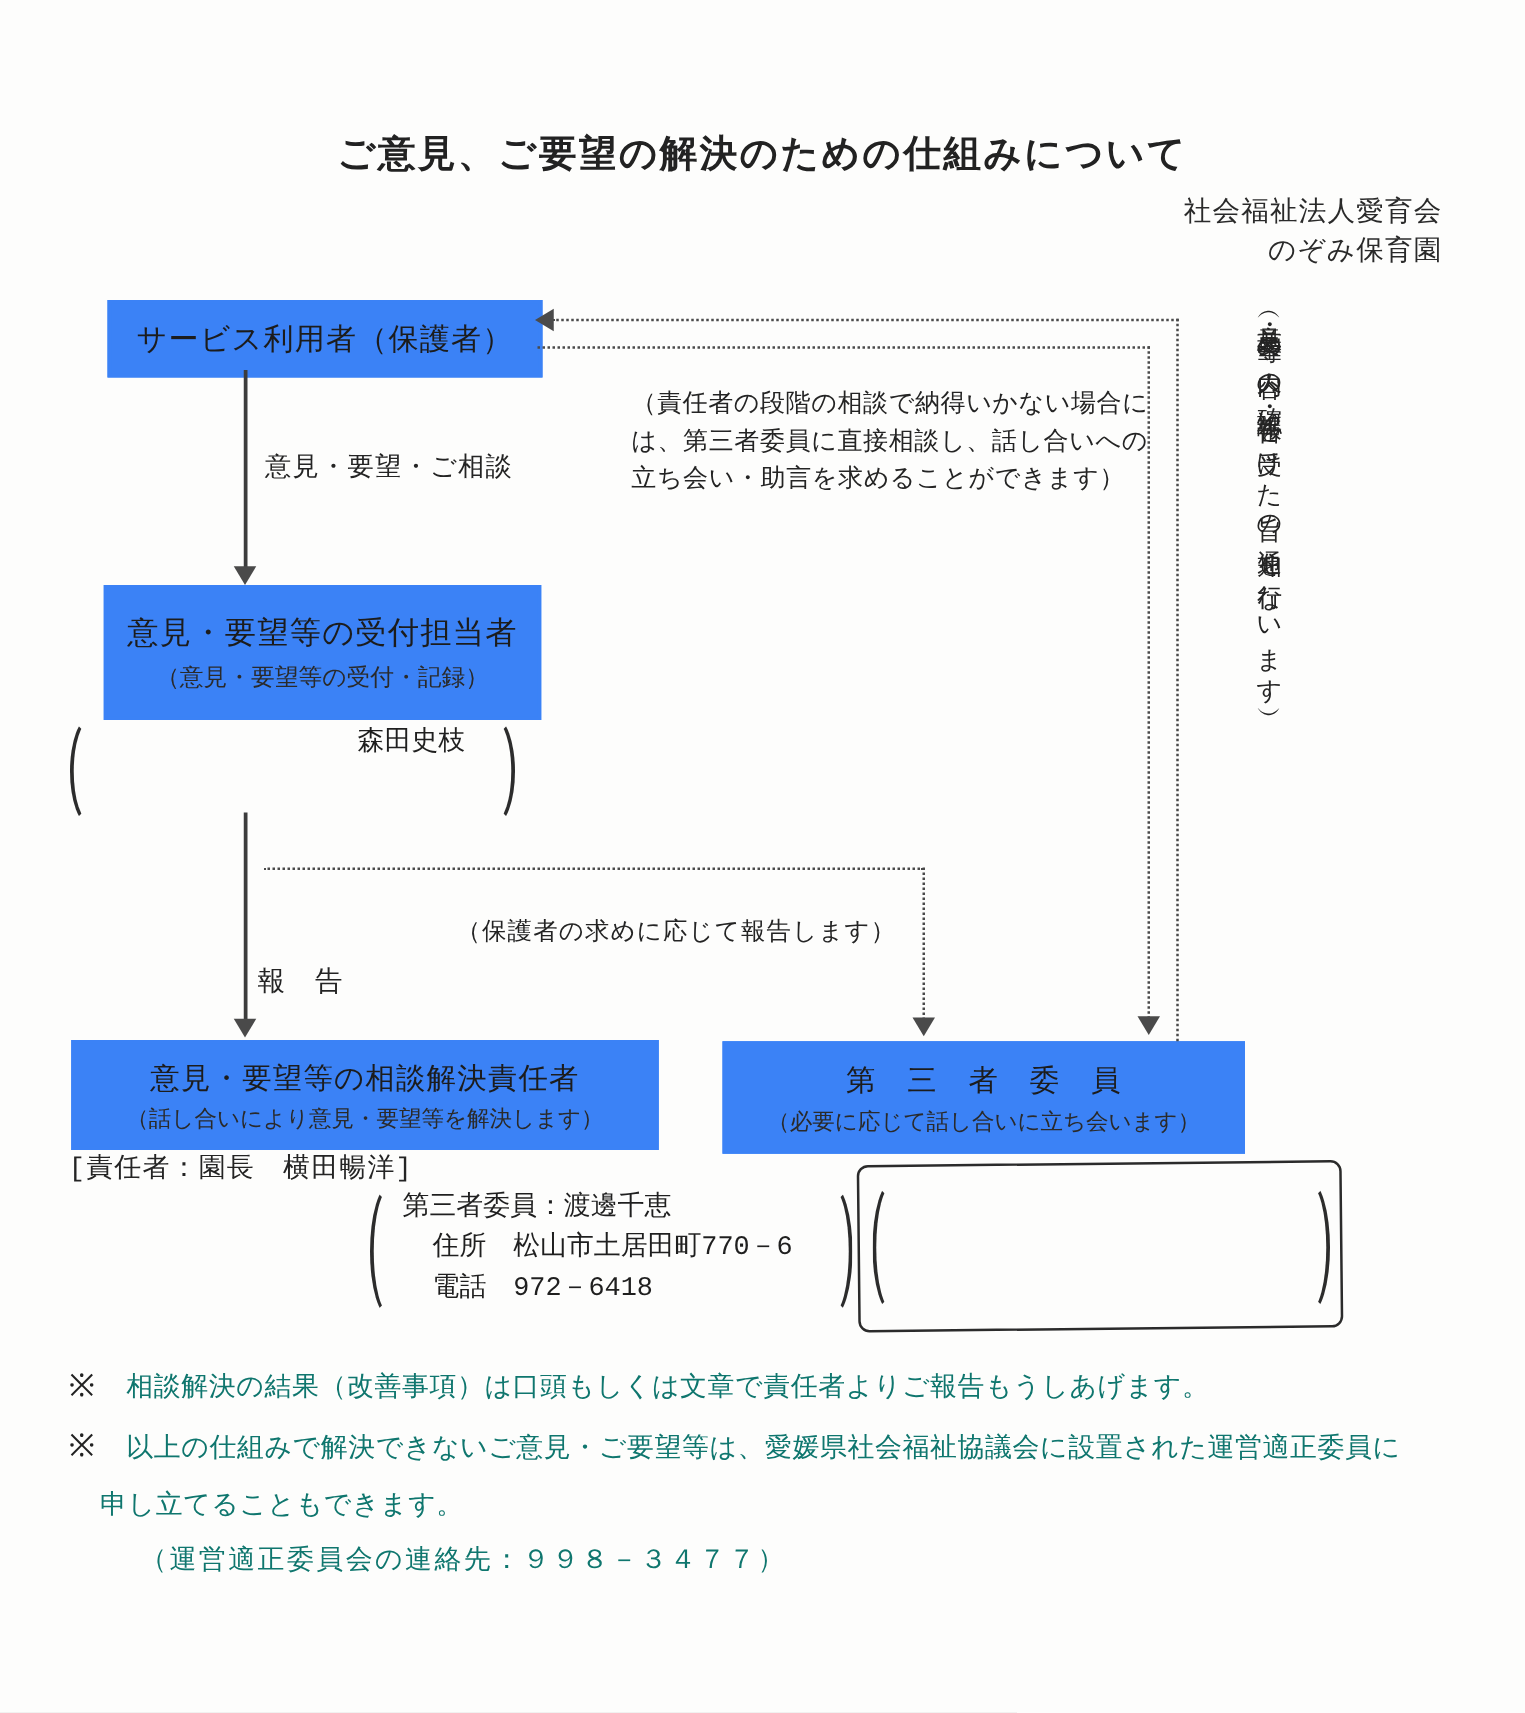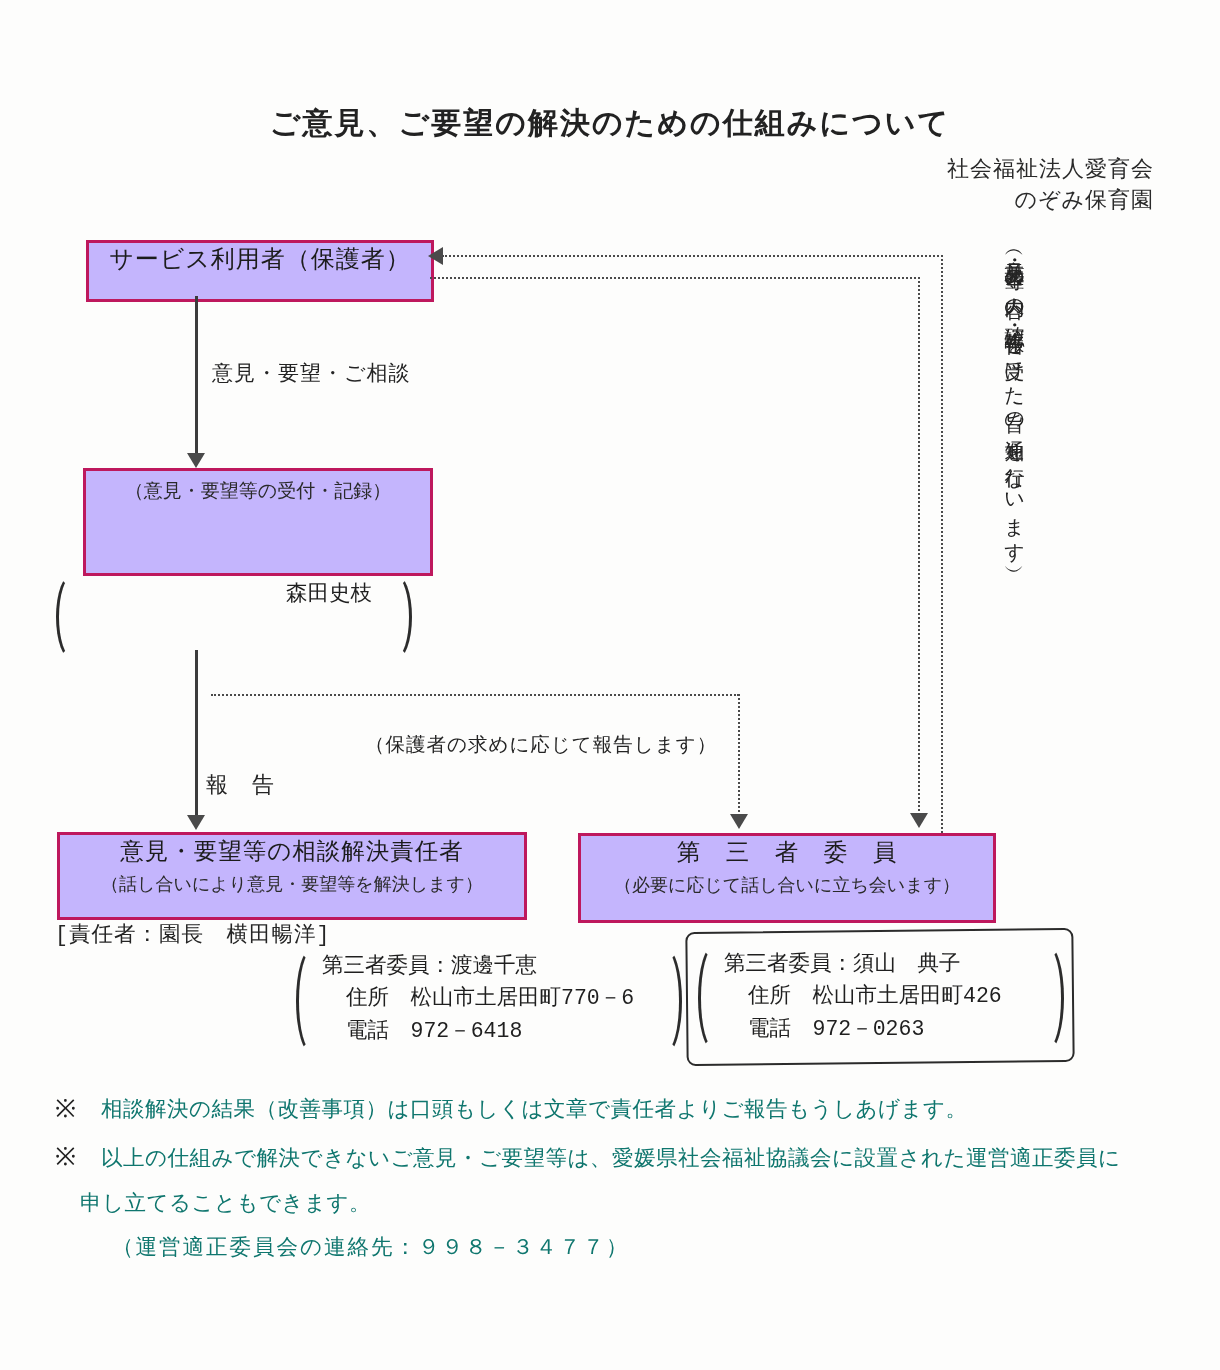--- a/index.html
+++ b/index.html
@@ -20,23 +20,23 @@
     color:#222;
   }
   .org{
     right:66px;top:155px;
     text-align:right;
     font-size:22px;line-height:1.42;letter-spacing:1px;
     color:#2a2a2a;
   }
   
   .fbox{
-    border:3px solid #be185d;
-    background:#c4b5fd;
-    display:flex;flex-direction:column;align-items:center;justify-content:flex-start;
+    border:3px solid #3b82f6;
+    background:#3b82f6;
+    display:flex;flex-direction:column;align-items:center;justify-content:center;
     text-align:center;
   }
   .fbox .l1{font-size:24px;letter-spacing:1px;color:#1c1c1c;}
   .fbox .l2{font-size:19px;margin-top:7px;color:#2a2a2a;}
   .box-service{left:86px;top:240px;width:342px;height:56px;}
   .box-reception{left:83px;top:468px;width:344px;height:102px;}
   .box-reception .l1{font-size:25px;}
   .box-resolver{left:57px;top:832px;width:464px;height:82px;}
   .box-resolver .l1{font-size:23.5px;}
   .box-resolver .l2{font-size:18px;margin-top:5px;}
@@ -102,20 +102,21 @@
 
   <div class="abs fbox box-service">
     <div class="l1">サービス利用者（保護者）</div>
   </div>
 
   <div class="abs vline" style="left:195px;top:296px;height:160px;"></div>
   <div class="abs tri-down" style="left:187px;top:453px;"></div>
   <div class="abs lbl" style="left:212px;top:359px;">意見・要望・ご相談</div>
 
   <div class="abs fbox box-reception">
+    <div class="l1">意見・要望等の受付担当者</div>
     <div class="l2">（意見・要望等の受付・記録）</div>
   </div>
 
   <div class="abs paren pl" style="left:56px;top:574px;width:26px;height:80px;"></div>
   <div class="abs paren pr" style="left:380px;top:574px;width:26px;height:80px;"></div>
   <div class="abs note-block" style="left:84px;top:578px;">
     <div class="staff-l2">森田史枝</div>
   </div>
 
   <div class="abs vline" style="left:195px;top:650px;height:168px;"></div>
@@ -139,39 +140,39 @@
   </div>
 
   <div class="abs tri-left" style="left:428px;top:247px;"></div>
   <div class="abs hdot" style="left:442px;top:255px;width:501px;"></div>
   <div class="abs vdot" style="left:941px;top:255px;height:578px;"></div>
 
   <div class="abs hdot" style="left:430px;top:277px;width:490px;"></div>
   <div class="abs vdot" style="left:918px;top:277px;height:538px;"></div>
   <div class="abs tri-down" style="left:910px;top:813px;"></div>
 
+  <div class="abs consult-note">
+    <div>（責任者の段階の相談で納得いかない場合に</div>
+    <div>は、第三者委員に直接相談し、話し合いへの</div>
+    <div>立ち会い・助言を求めることができます）</div>
+  </div>
 
   <div class="abs vertical-note">（意見・要望等の内容の確認・報告を受けた旨の通知を行ないます）</div>
 
   <div class="abs paren pl" style="left:296px;top:948px;width:26px;height:100px;"></div>
   <div class="abs paren pr" style="left:650px;top:948px;width:26px;height:100px;"></div>
   <div class="abs note-block" style="left:322px;top:950px;">
     <div>第三者委員：渡邊千恵</div>
     <div class="indent">住所　松山市土居田町770－6</div>
     <div class="indent">電話　972－6418</div>
   </div>
 
   <div class="abs handdrawn" style="left:686px;top:930px;width:384px;height:130px;"></div>
   <div class="abs paren pl" style="left:698px;top:945px;width:26px;height:100px;"></div>
   <div class="abs paren pr" style="left:1032px;top:945px;width:26px;height:100px;"></div>
-  <div class="abs note-block" style="left:724px;top:948px;">
-    <div>第三者委員：須山　典子</div>
-    <div class="indent">住所　松山市土居田町426</div>
-    <div class="indent">電話　972－0263</div>
-  </div>
 
   <div class="abs marker" style="left:55px;top:1090px;">※</div>
   <div class="abs note-text" style="left:101px;top:1094px;">相談解決の結果（改善事項）は口頭もしくは文章で責任者よりご報告もうしあげます。</div>
 
   <div class="abs marker" style="left:55px;top:1138px;">※</div>
   <div class="abs note-text" style="left:101px;top:1143px;">以上の仕組みで解決できないご意見・ご要望等は、愛媛県社会福祉協議会に設置された運営適正委員に</div>
   <div class="abs note-text" style="left:80px;top:1188px;">申し立てることもできます。</div>
   <div class="abs note-text" style="left:112px;top:1232px;letter-spacing:2px;">（運営適正委員会の連絡先：９９８－３４７７）</div>
 
 </div>

